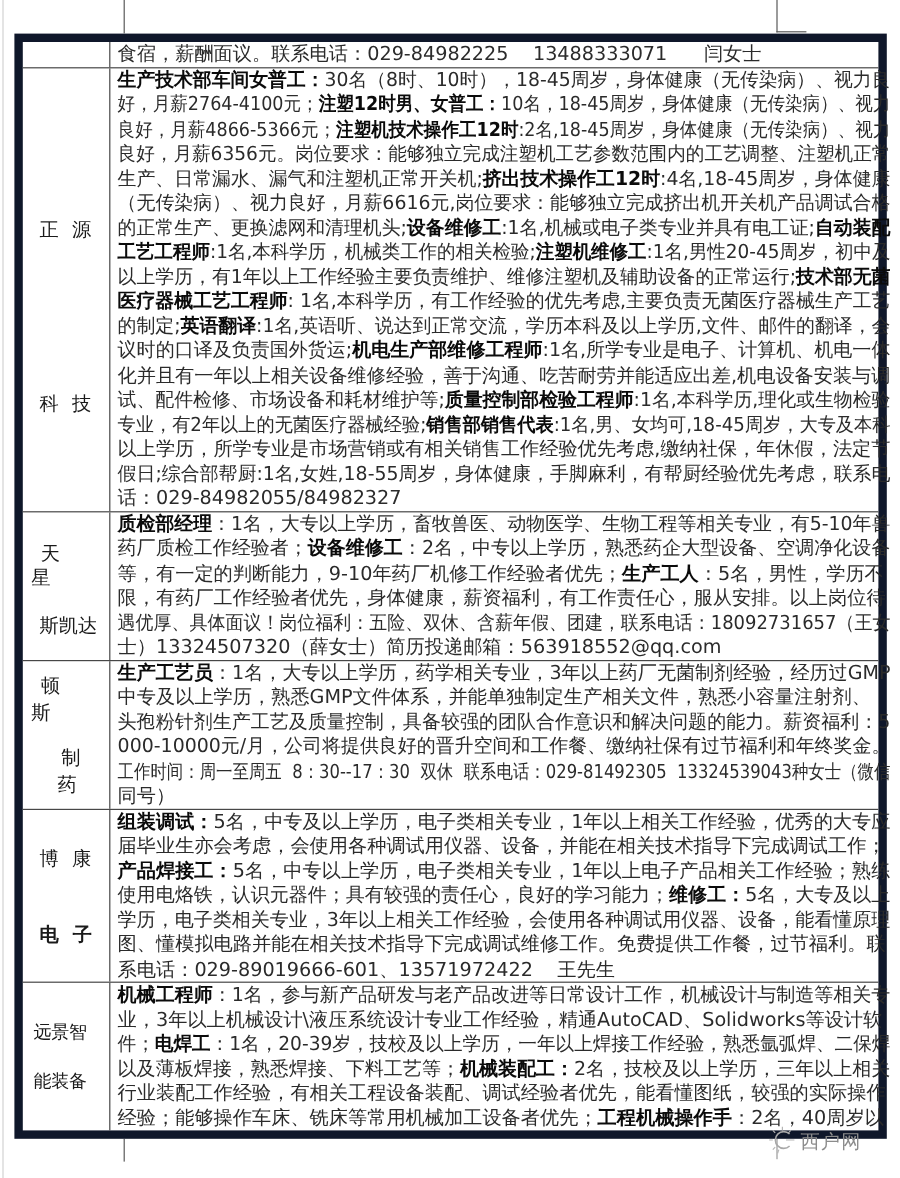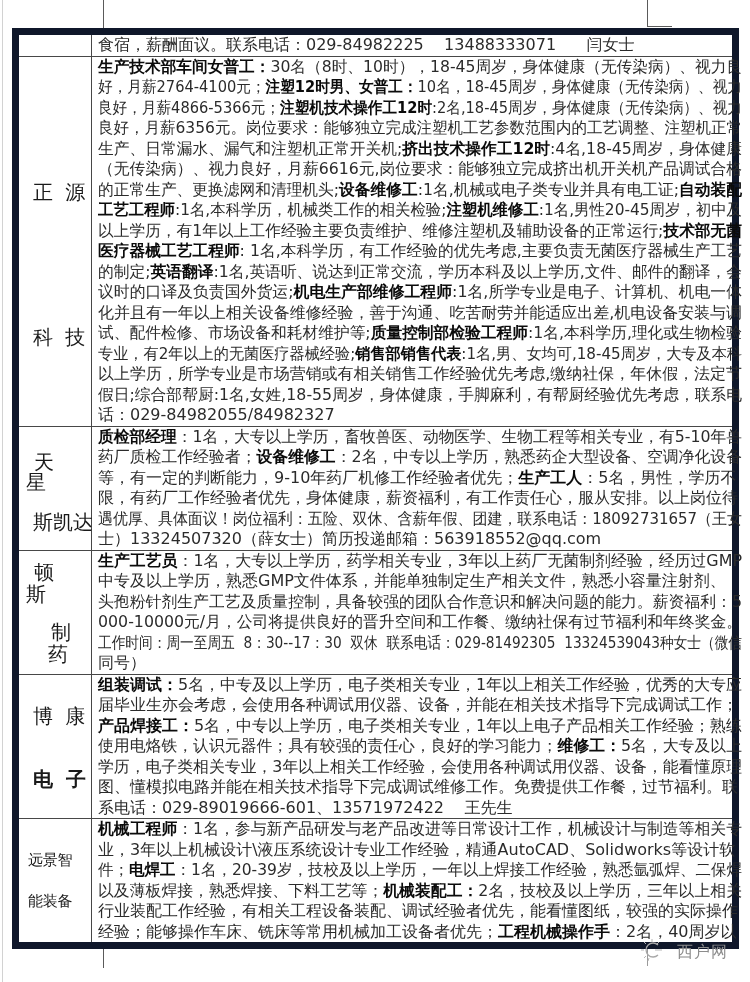--- a/index.html
+++ b/index.html
@@ -24,26 +24,26 @@
     .content-cell { flex: 1 1 auto; min-width: 0; padding: 0 2px 0 6px; }
     .line {
       height: 20.5px; line-height: 20.5px; white-space: pre; font-size: 16px;
       color: #2b2b2b; overflow: visible;
     }
     .line .inner { display: inline-block; transform-origin: 0 50%; white-space: pre; }
     .job-title { font-weight: bold; color: #0b0b0b; }
     .job-detail { font-weight: normal; }
 
     .company-label {
-      position: absolute; font-size: 20px; line-height: 16px; white-space: pre;
+      position: absolute; font-size: 16px; line-height: 16px; white-space: pre;
       word-spacing: 6px; color: #1a1a1a;
     }
     .company-label.narrow { font-size: 15px; letter-spacing: -0.3px; }
 
-    .watermark { position: absolute; left: 639px; top: 938px; display: flex; align-items: center; gap: 10px; }
+    .watermark { position: absolute; left: 639px; top: 938px; display: flex; align-items: center; gap: 0; }
     .watermark-text { font-size: 16px; color: #8c8c8c; letter-spacing: 1px; }
   </style>
 </head>
 <body>
 
 <div class="page-edge"></div>
 
 <div class="crop" style="left:103px;top:0;width:1px;height:28px;"></div>
 <div class="crop" style="left:647px;top:0;width:1px;height:27px;"></div>
 <div class="crop" style="left:647px;top:26px;width:25px;height:1px;"></div>

